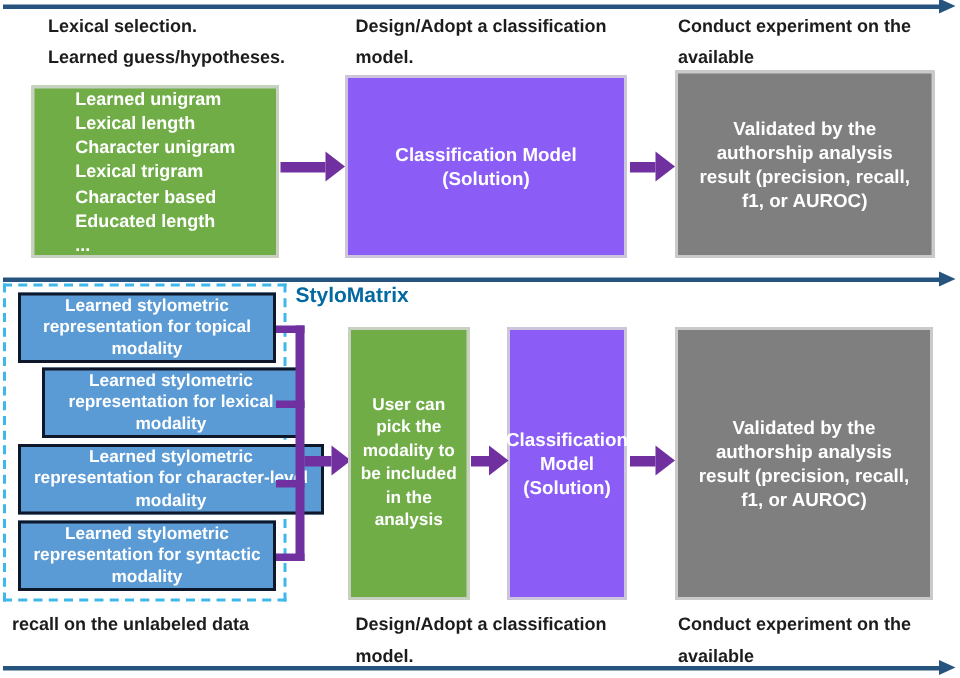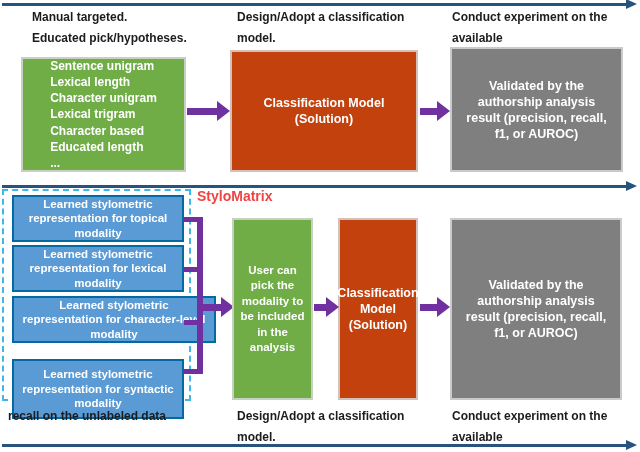--- a/index.html
+++ b/index.html
@@ -15,77 +15,77 @@
     border-left:11px solid #27537F;
   }
   
   .caption{position:absolute;font-size:12px;font-weight:700;color:#1c1c1c;line-height:21px;}
   
   .box{
     position:absolute;box-sizing:border-box;display:flex;align-items:center;justify-content:center;
     text-align:center;color:#ffffff;font-weight:600;border:2px solid rgba(215,215,215,0.85);
   }
   .box.green{background:#70AD47;}
-  .box.orange{background:#c2410c;text-align:center;}
+  .box.orange{background:#8b5cf6;text-align:center;}
   .box.gray{background:#7F7F7F;}
-  .box.blue{background:#5B9BD5;border:2px solid #0369a1;}
+  .box.blue{background:#5B9BD5;border:2px solid #0f172a;}
   .box-label{font-size:12.5px;line-height:16px;padding:2px 8px;}
   .blue .box-label{font-size:11.5px;line-height:14.5px;padding:1px 4px;}
   .features{display:inline-block;text-align:left;font-size:12px;line-height:16.2px;font-weight:600;}
   .picker-label{font-size:11.5px;line-height:15.5px;padding:1px 2px;}
   
   .parrow{position:absolute;}
   .parrow .sh{position:absolute;background:#7030A0;height:7px;top:6.5px;left:0;}
   .parrow .hd{
     position:absolute;top:0;width:0;height:0;
     border-top:10px solid transparent;border-bottom:10px solid transparent;
     border-left:13px solid #7030A0;
   }
   
   .bracket-piece{position:absolute;background:#7030A0;}
   
   .dashed-frame{
     position:absolute;left:2px;top:189px;width:189px;height:212px;
     border:2px dashed #3EB7EA;box-sizing:border-box;background:transparent;
   }
   .framework-label{
-    position:absolute;left:197px;top:188px;font-size:14px;font-weight:700;color:#ef4444;
+    position:absolute;left:197px;top:188px;font-size:14px;font-weight:700;color:#0369a1;
   }
 </style>
 </head>
 <body>
 
 <div class="canvas">
 
   <div class="timeline" style="top:3px;">
     <div class="thead"></div>
   </div>
   <div class="timeline" style="top:185px;">
     <div class="thead"></div>
   </div>
   <div class="timeline" style="top:444px;">
     <div class="thead"></div>
   </div>
 
   <div class="caption" style="left:32px;top:7px;width:190px;">
-    <div>Manual targeted.</div>
-    <div>Educated pick/hypotheses.</div>
+    <div>Lexical selection.</div>
+    <div>Learned guess/hypotheses.</div>
   </div>
   <div class="caption" style="left:237px;top:7px;width:190px;">
     <div>Design/Adopt a classification</div>
     <div>model.</div>
   </div>
   <div class="caption" style="left:452px;top:7px;width:200px;">
     <div>Conduct experiment on the available</div>
     <div>dataset for the targeted AA problem.</div>
   </div>
 
   <div class="box green" style="left:21px;top:57px;width:165px;height:115px;">
     <div class="features">
-      <div>Sentence unigram</div>
+      <div>Learned unigram</div>
       <div>Lexical length</div>
       <div>Character unigram</div>
       <div>Lexical trigram</div>
       <div>Character based</div>
       <div>Educated length</div>
       <div>...</div>
     </div>
   </div>
 
   <div class="box orange" style="left:230px;top:50px;width:188px;height:122px;">
@@ -104,27 +104,27 @@
     <div class="sh" style="width:17px;"></div>
       <div class="hd" style="left:17px;"></div>
   </div>
 
   <div class="dashed-frame"></div>
   <div class="framework-label">StyloMatrix</div>
 
   <div class="box blue" style="left:12px;top:195px;width:172px;height:47px;">
     <div class="box-label">Learned stylometric representation for topical modality</div>
   </div>
-  <div class="box blue" style="left:12px;top:245px;width:172px;height:47px;">
+  <div class="box blue" style="left:28px;top:245px;width:172px;height:47px;">
     <div class="box-label">Learned stylometric representation for lexical modality</div>
   </div>
   <div class="box blue" style="left:12px;top:296px;width:204px;height:47px;">
     <div class="box-label">Learned stylometric representation for character-level modality</div>
   </div>
-  <div class="box blue" style="left:12px;top:347px;width:172px;height:60px;margin-top:12px;">
+  <div class="box blue" style="left:12px;top:347px;width:172px;height:47px;">
     <div class="box-label">Learned stylometric representation for syntactic modality</div>
   </div>
 
   <div class="bracket-piece" style="left:184px;top:217px;width:19px;height:5px;"></div>
   <div class="bracket-piece" style="left:184px;top:267px;width:19px;height:5px;"></div>
   <div class="bracket-piece" style="left:184px;top:320px;width:19px;height:5px;"></div>
   <div class="bracket-piece" style="left:184px;top:369px;width:19px;height:5px;"></div>
   <div class="bracket-piece" style="left:197px;top:217px;width:6px;height:157px;"></div>
   <div class="parrow" style="left:203px;top:297px;">
     <div class="sh" style="width:18px;"></div>

